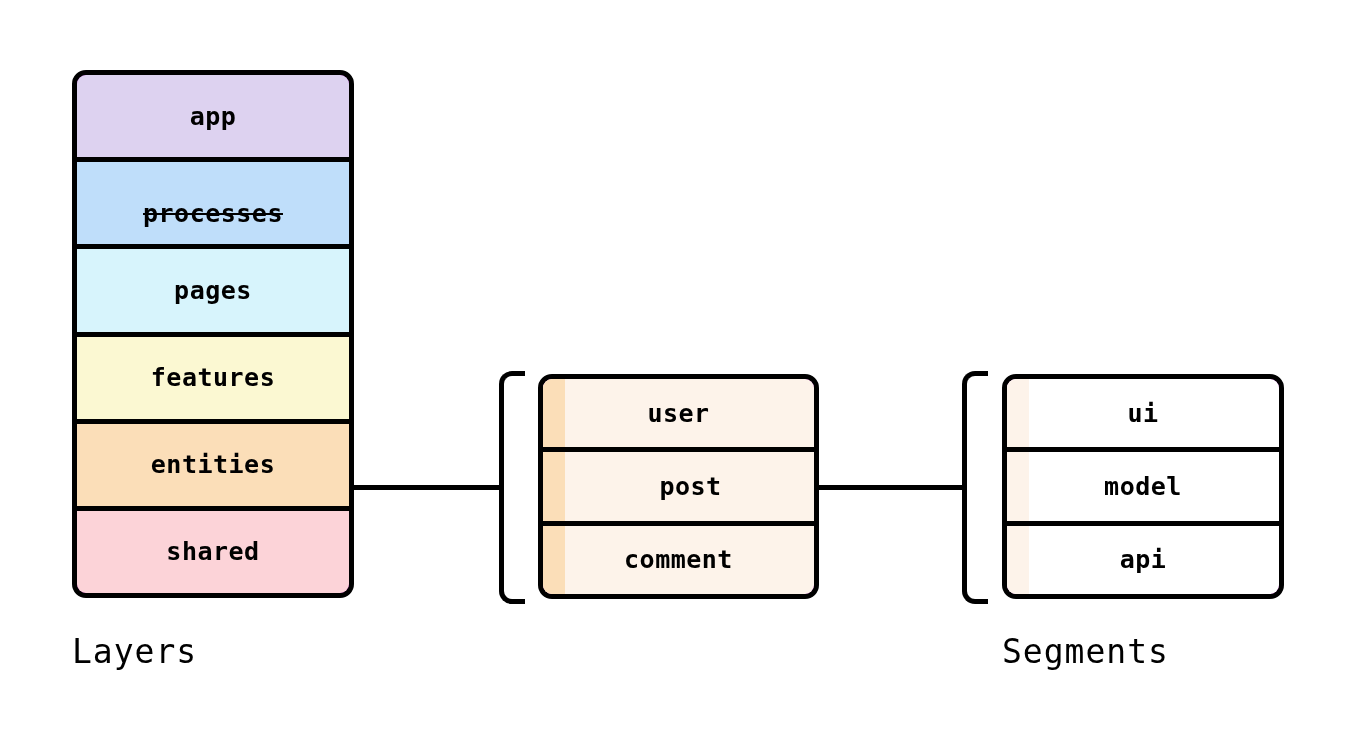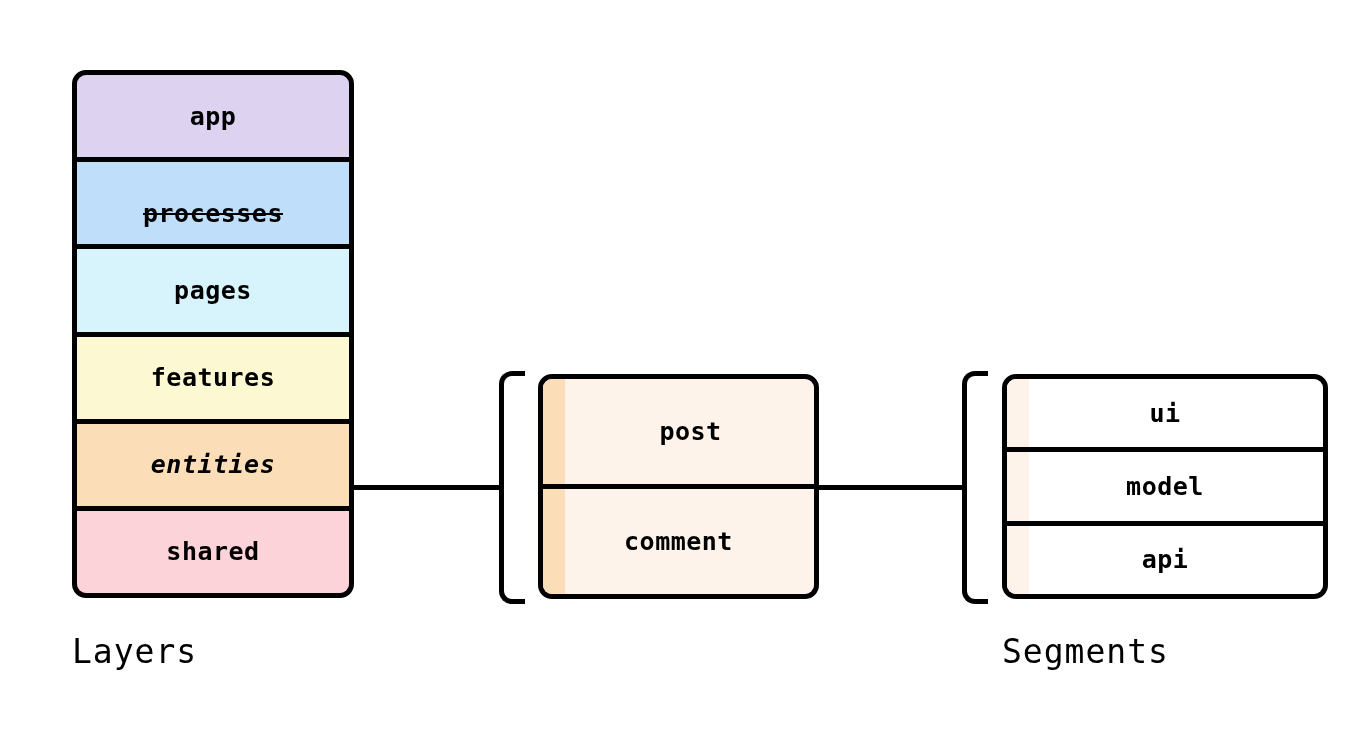--- a/index.html
+++ b/index.html
@@ -87,21 +87,21 @@
     left: 538px;
     top: 374px;
     width: 281px;
     height: 225px;
   }
 
   
   #segments-stack {
     left: 1002px;
     top: 374px;
-    width: 326px;
+    width: 282px;
     height: 225px;
   }
 
   
   .bracket {
     position: absolute;
     box-sizing: border-box;
     width: 26px;
     height: 233px;
     border-left: 5px solid #000000;
@@ -158,33 +158,37 @@
     </div>
     <div class="row" style="background: rgb(191, 222, 250);">
       <span class="row-label strike">processes</span>
     </div>
     <div class="row" style="background: rgb(215, 244, 252);">
       <span class="row-label">pages</span>
     </div>
     <div class="row" style="background: rgb(251, 248, 210);">
       <span class="row-label">features</span>
     </div>
-    <div class="row" style="background: rgb(251, 222, 184); font-style: italic;">
+    <div class="row" style="background: rgb(251, 222, 184);">
       <span class="row-label">entities</span>
     </div>
     <div class="row" style="background: rgb(252, 211, 216);">
       <span class="row-label">shared</span>
     </div>
   </div>
 
   <div class="connector" id="connector-layers-slices"></div>
 
   <div class="bracket" id="bracket-slices"></div>
 
   <div class="stack" id="slices-stack">
+    <div class="row" style="background: rgb(253, 243, 234);">
+      <span class="stripe" style="background: rgb(251, 222, 184);"></span>
+      <span class="row-label">user</span>
+    </div>
     <div class="row" style="background: rgb(253, 243, 234); padding-left: 24px;">
       <span class="stripe" style="background: rgb(251, 222, 184);"></span>
       <span class="row-label">post</span>
     </div>
     <div class="row" style="background: rgb(253, 243, 234);">
       <span class="stripe" style="background: rgb(251, 222, 184);"></span>
       <span class="row-label">comment</span>
     </div>
   </div>
 

